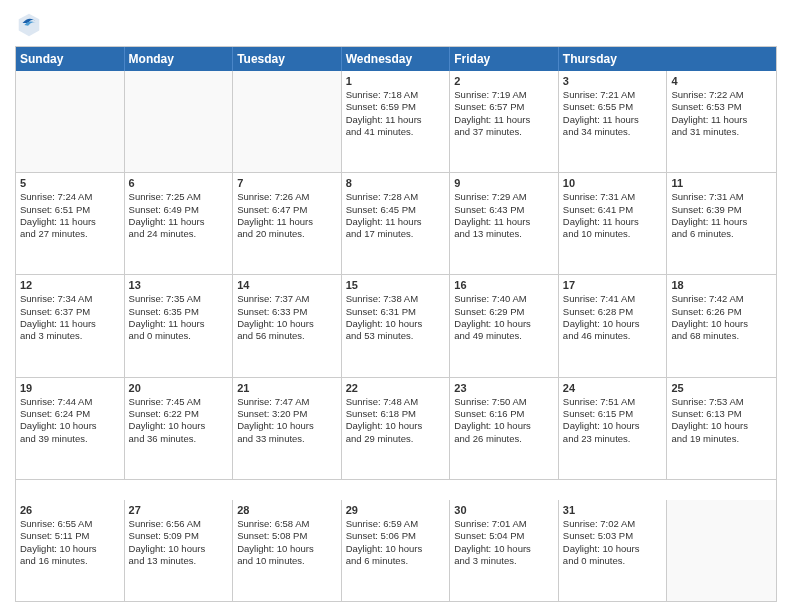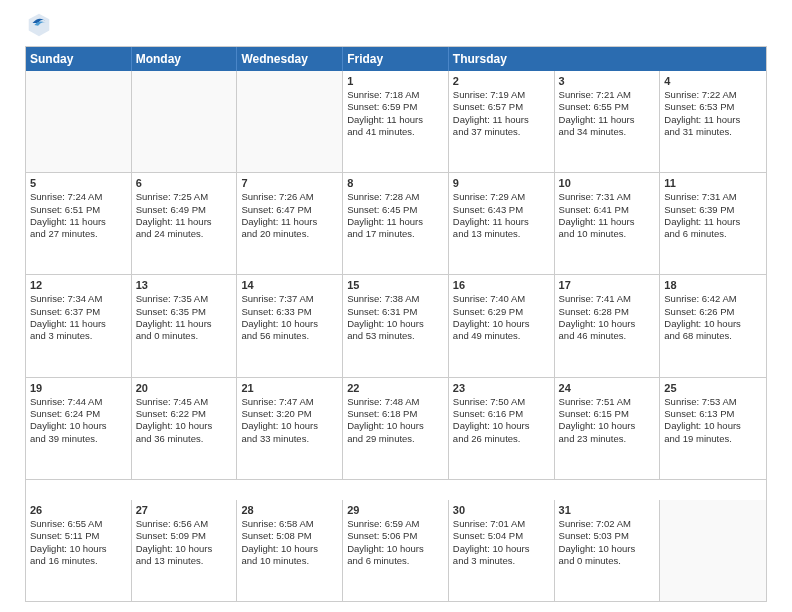--- a/index.html
+++ b/index.html
@@ -6,21 +6,21 @@
     body {
       font-family: Arial, sans-serif;
       background: #fff;
       width: 792px;
       height: 612px;
       overflow: hidden;
     }
     .page {
       width: 792px;
       height: 612px;
-      padding: 10px 25px;
+      padding: 10px 15px;
       display: flex;
       flex-direction: column;
     }
     .header {
       display: flex;
       justify-content: space-between;
       align-items: flex-start;
       margin-bottom: 8px;
     }
     .logo {
@@ -124,20 +124,21 @@
     <div class="title-block">
       <div class="month-title"></div>
       <div class="location"></div>
     </div>
   </div>
 
   <div class="calendar">
     <div class="cal-header">
     <div class="cal-header-cell">Sunday</div>
         <div class="cal-header-cell">Monday</div>
+        <div class="cal-header-cell">Tuesday</div>
         <div class="cal-header-cell">Wednesday</div>
         <div class="cal-header-cell">Friday</div>
         <div class="cal-header-cell">Thursday</div>
       </div>
     <div class="cal-body">
     <div class="cal-row">
           <div class="cal-cell empty"></div>
           <div class="cal-cell empty"></div>
           <div class="cal-cell empty"></div>
           <div class="cal-cell">
@@ -258,21 +259,21 @@
           </div>
           <div class="cal-cell">
             <span class="day-num">17</span>
             <span class="cell-line">Sunrise: 7:41 AM</span>
             <span class="cell-line">Sunset: 6:28 PM</span>
             <span class="cell-line">Daylight: 10 hours</span>
             <span class="cell-line">and 46 minutes.</span>
           </div>
           <div class="cal-cell">
             <span class="day-num">18</span>
-            <span class="cell-line">Sunrise: 6:42 AM</span>
+            <span class="cell-line">Sunrise: 7:42 AM</span>
             <span class="cell-line">Sunset: 6:26 PM</span>
             <span class="cell-line">Daylight: 10 hours</span>
             <span class="cell-line">and 68 minutes.</span>
           </div>
         </div>
         <div class="cal-row">
           <div class="cal-cell">
             <span class="day-num">19</span>
             <span class="cell-line">Sunrise: 7:44 AM</span>
             <span class="cell-line">Sunset: 6:24 PM</span>

